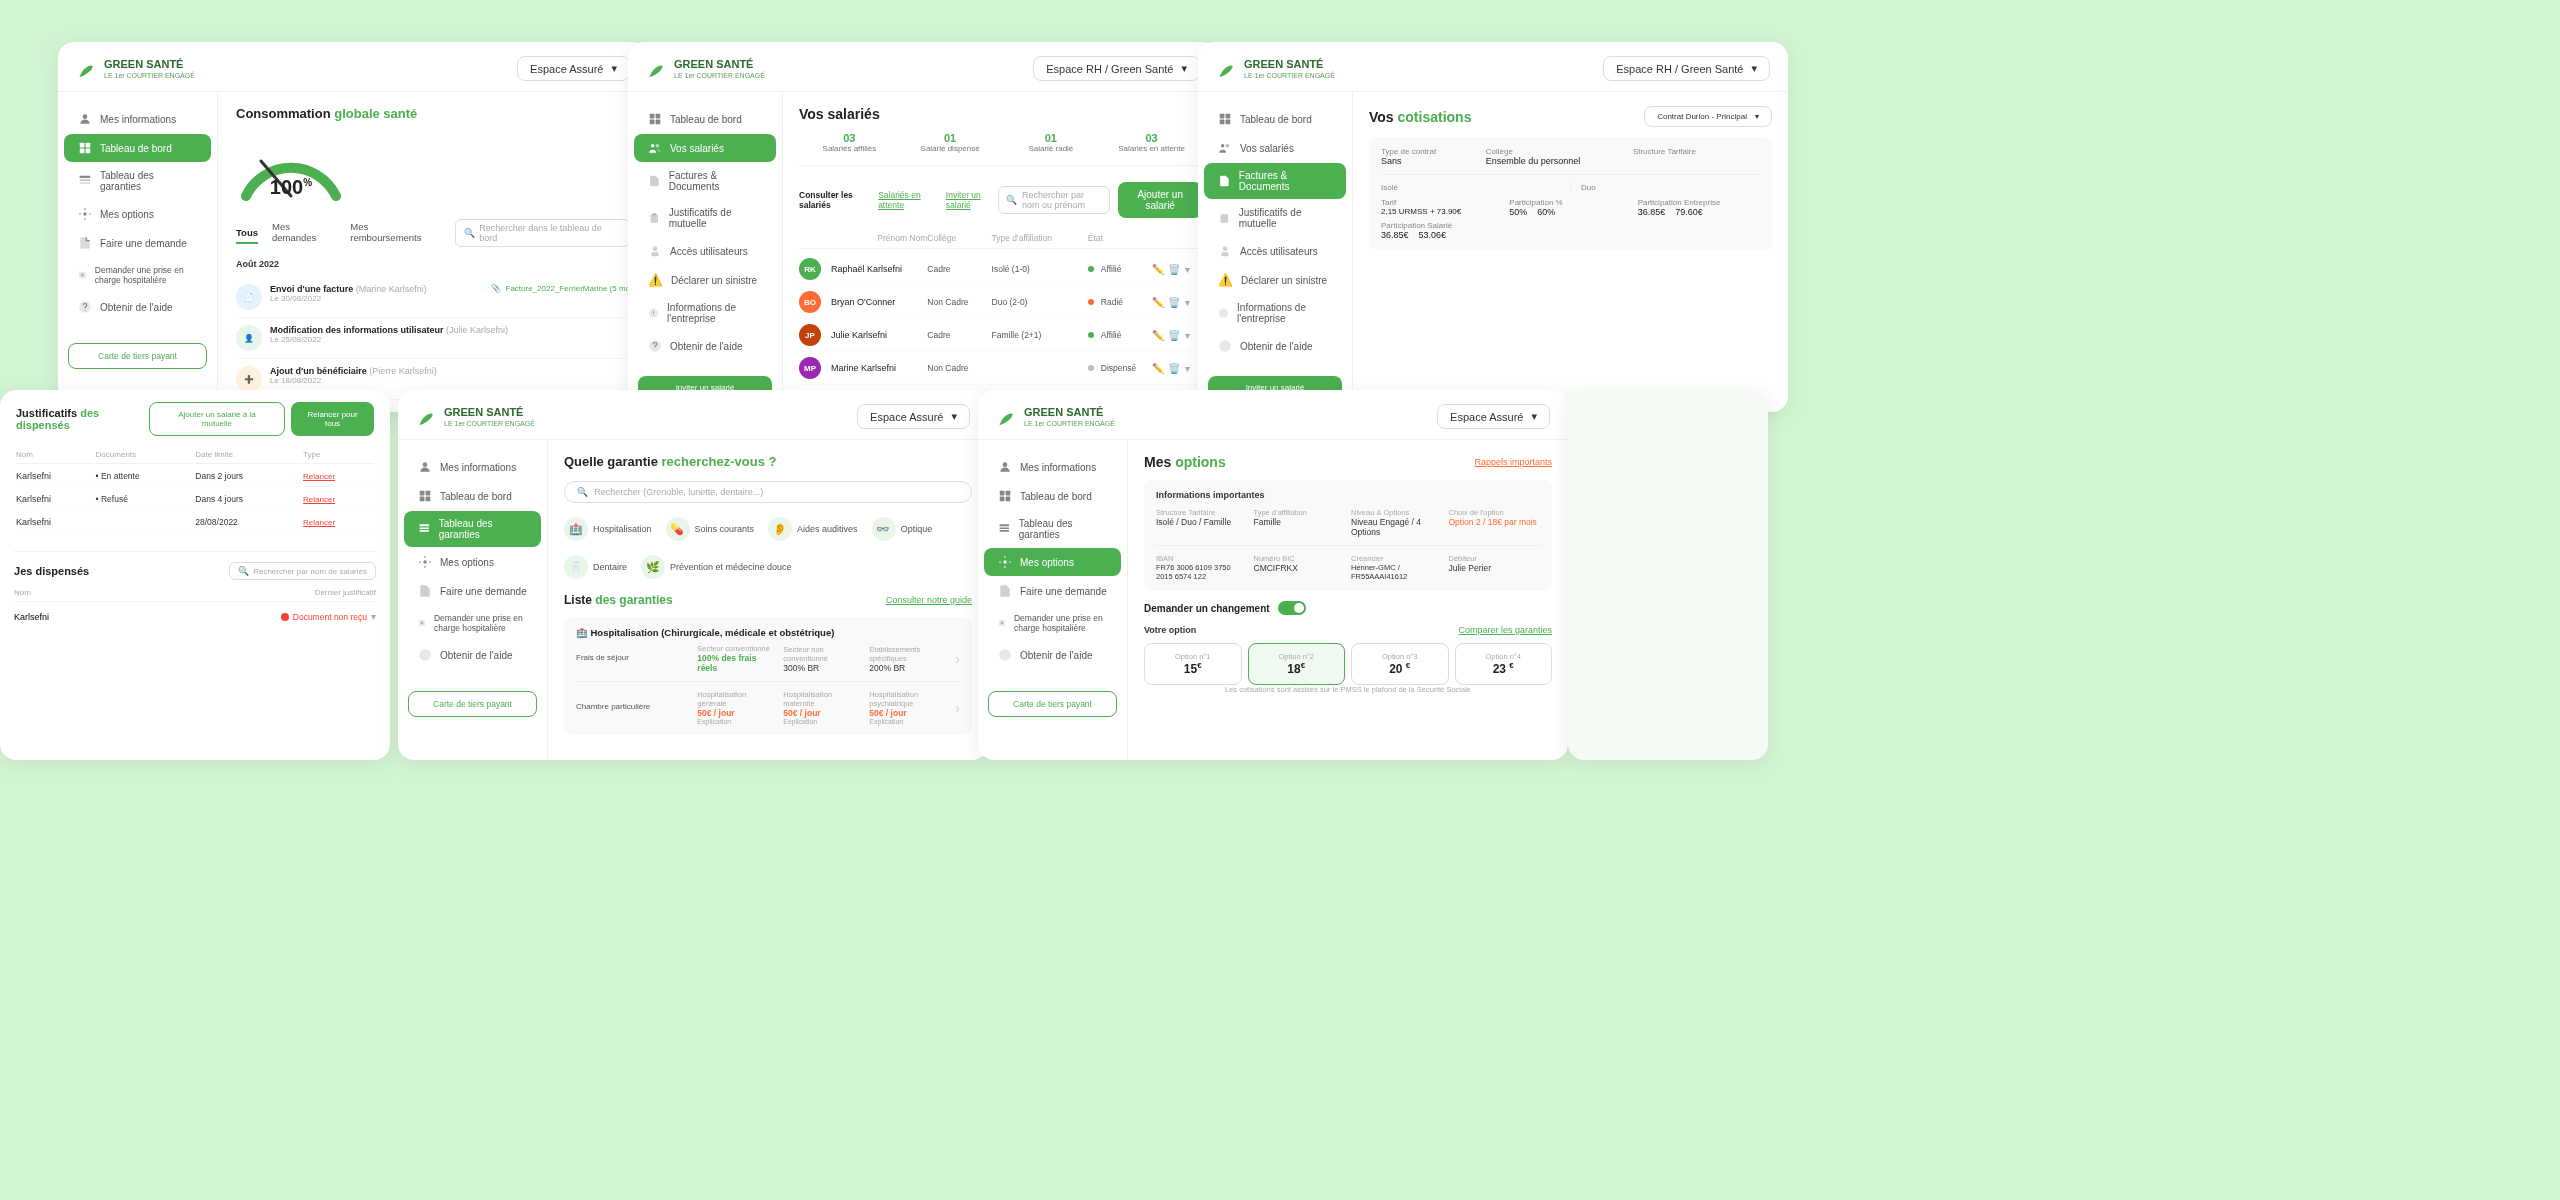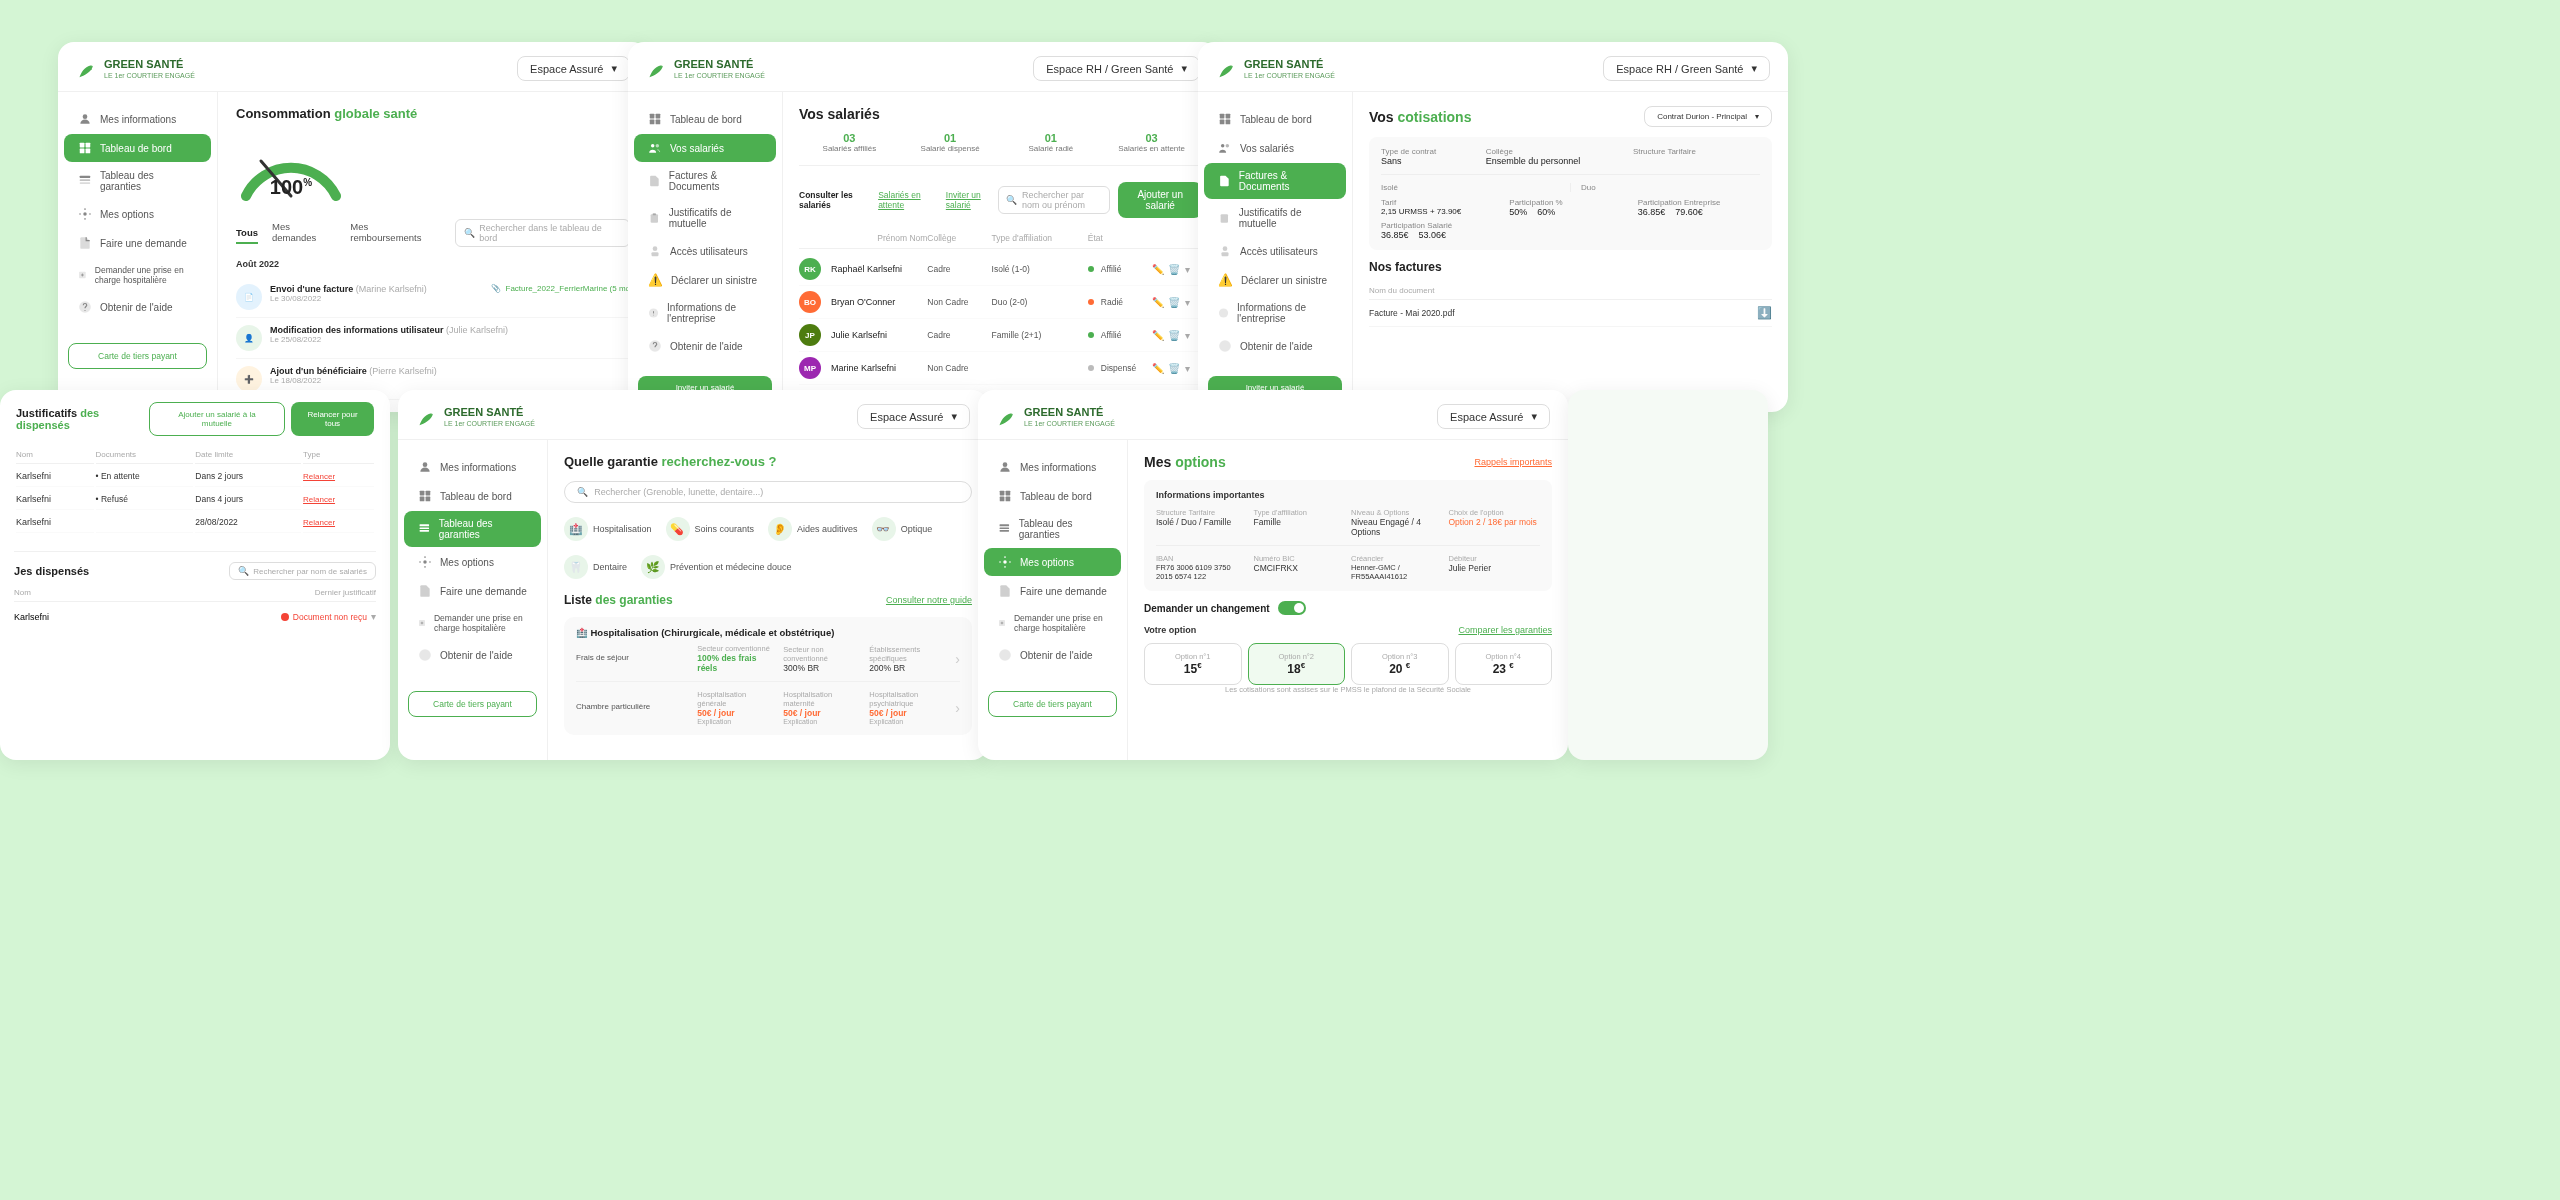--- a/index.html
+++ b/index.html
@@ -844,21 +844,21 @@
             <span class="sal-cell">Radié</span>
           </div>
         <div class="col-actions flex-row gap-4">
             <span style="font-size:10px; color:#aaa;">✏️</span>
             <span style="font-size:10px; color:#aaa;">🗑️</span>
             <span style="font-size:10px; color:#aaa;">▾</span>
           </div>
       </div>
       <div class="table-row-item">
         <div class="col-name flex-row gap-4">
-          <div class="sal-avatar" style="background:#4d7c0f;">JP</div>
+          <div class="sal-avatar" style="background:#c2410c;">JP</div>
           <span class="sal-name">Julie Karlsefni</span>
         </div>
         <div class="sal-cell col-college">Cadre</div>
         <div class="sal-cell col-affil">Famille (2+1)</div>
         <div class="col-etat flex-row gap-4">
             <span class="status-dot green"></span>
             <span class="sal-cell">Affilié</span>
           </div>
         <div class="col-actions flex-row gap-4">
             <span style="font-size:10px; color:#aaa;">✏️</span>
@@ -1013,31 +1013,20 @@
               <span class="cotis-val">79.60€</span>
             </div>
           </div>
         </div>
         <div style="margin-top:4px;">
           <div class="cotis-label">Participation Salarié</div>
           <div style="display:flex; gap:10px;">
             <span class="cotis-val">36.85€</span>
             <span class="cotis-val">53.06€</span>
           </div>
-        </div>
-      </div>
-      <div class="nos-factures">
-        <div class="section-title" style="font-size:12px; margin-bottom:8px;">Nos factures</div>
-        <div style="display:flex; justify-content:space-between; align-items:center; padding:4px 0; border-bottom:1px solid #f0f0f0;">
-          <span style="font-size:8px; color:#aaa;">Nom du document</span>
-          <span style="font-size:8px; color:#aaa;"></span>
-        </div>
-        <div class="facture-item">
-          <span>Facture - Mai 2020.pdf</span>
-          <span style="font-size:12px; color:#4caf50; cursor:pointer;">⬇️</span>
         </div>
       </div>
     </div>
   </div>
 </div>
 
 <div class="card" id="card4">
   <div class="top-bar">
     <div class="section-title" style="font-size:11px;">
       Justificatifs <span class="highlight-green">des dispensés</span>

